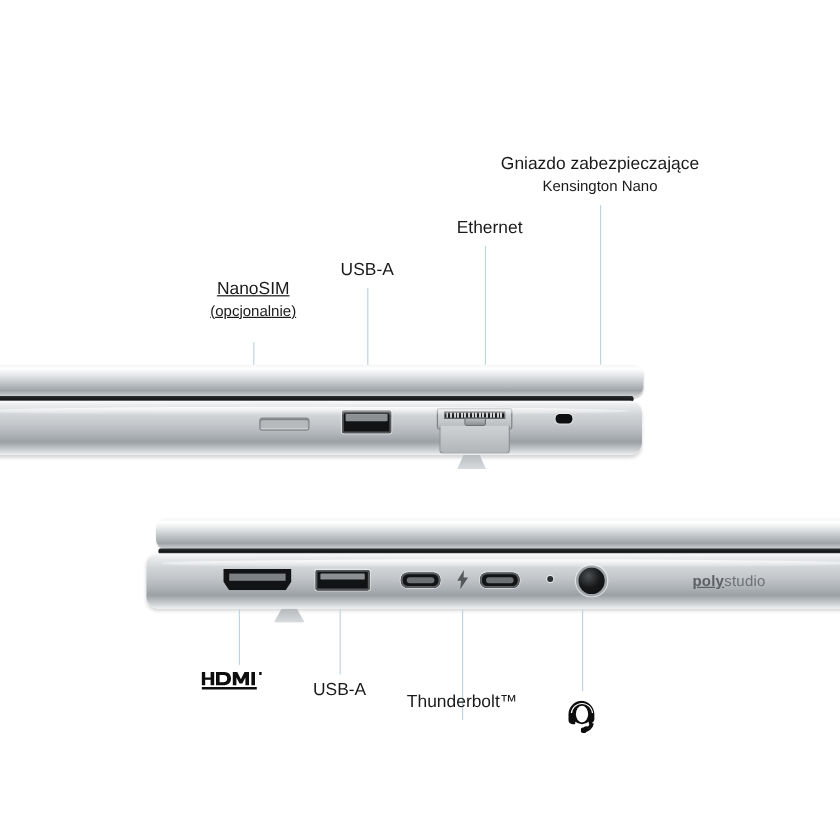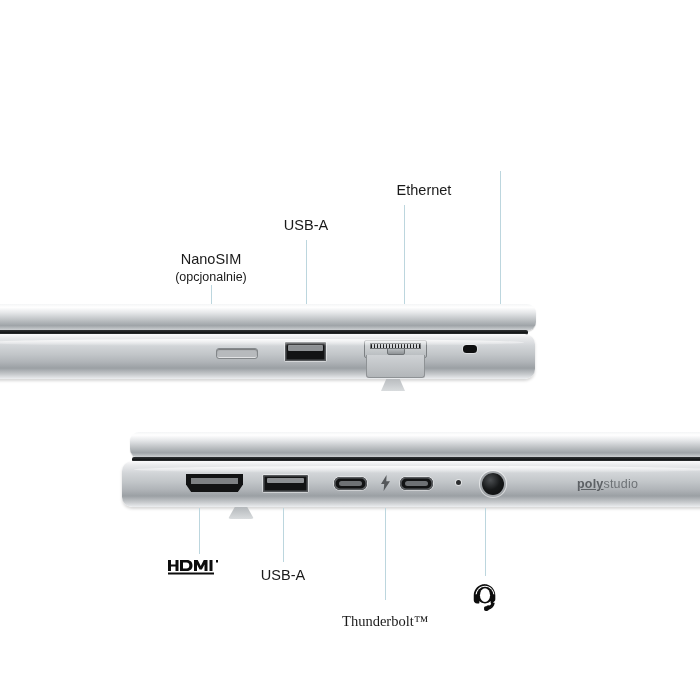--- a/index.html
+++ b/index.html
@@ -211,33 +211,37 @@
 
   .headset-icon{position:absolute;}
   .headset-icon svg{display:block;}
 </style>
 </head>
 <body>
 
 <div class="stage">
 
 
-  <div class="label center" style="left:211px;top:250px;">
+  <div class="label center" style="left:211px;top:232px;text-decoration:underline;">
     <span>NanoSIM</span>
     <span class="sub">(opcjonalnie)</span>
   </div>
 
   <div class="label center" style="left:306px;top:216px;">
     <span>USB-A</span>
   </div>
 
-  <div class="label center" style="left:424px;top:181px;">
+  <div class="label center" style="left:408px;top:181px;">
     <span>Ethernet</span>
   </div>
 
+  <div class="label center" style="left:500px;top:128px;">
+    <span>Gniazdo zabezpieczające</span>
+    <span class="sub">Kensington Nano</span>
+  </div>
 
   <div class="leader" style="left:211px;top:285px;height:49px;"></div>
   <div class="leader" style="left:306px;top:240px;height:96px;"></div>
   <div class="leader" style="left:404px;top:205px;height:133px;"></div>
   <div class="leader" style="left:500px;top:171px;height:167px;"></div>
 
   <div class="laptop" style="left:-30px;top:300px;width:580px;height:80px;">
 
     <div class="lid" style="left:0;top:4px;width:566px;height:27px;"></div>
 
@@ -318,21 +322,21 @@
       <path fill="#0d0d0d" d="M83 4h6v22h-6V4z"></path>
       <path fill="#0d0d0d" d="M0 29h92v4H0z"></path>
       <path fill="#0d0d0d" d="M96 4h4v5h-4z"></path>
     </svg>
   </div>
 
   <div class="label center" style="left:283px;top:566px;">
     <span>USB-A</span>
   </div>
 
-  <div class="label center" style="left:385px;top:612px;font-family:Liberation Serif, serif;">
+  <div class="label center" style="left:385px;top:576px;">
     <span>Thunderbolt™</span>
   </div>
 
   <div class="headset-icon" style="left:470px;top:582px;">
     <svg width="30" height="30" viewBox="0 0 32 32" aria-hidden="true">
       <path fill="#0d0d0d" d="M16 2C9.4 2 4 7.4 4 14v5.5c0 1.9 1.6 3.5 3.5 3.5H9c.6 0 1-.4 1-1v-8c0-.6-.4-1-1-1H7.5c-.5 0-1 .1-1.5.3V14c0-5.5 4.5-10 10-10s10 4.5 10 10v-.7c-.5-.2-1-.3-1.5-.3H23c-.6 0-1 .4-1 1v8c0 .6.4 1 1 1h1.2c-.4 2.3-2 4.2-4.2 5v-.4c0-1-.8-1.8-1.8-1.8h-1.4c-1 0-1.8.8-1.8 1.8v1.4c0 1 .8 1.8 1.8 1.8h1.4c.8 0 1.5-.5 1.7-1.2 3.5-1 6.1-4 6.5-7.6H24v-.1c1.7-.2 3-1.7 3-3.4V14c0-6.6-5.4-12-12-12z"></path>
       <circle cx="16" cy="14" r="9" fill="#0d0d0d"></circle>
       <ellipse cx="16" cy="14" rx="5.4" ry="7.4" fill="#ffffff"></ellipse>
       <path fill="#0d0d0d" d="M22.6 18.6c1.2 0 2.2.9 2.2 2.1v1.6c0 2.6-2 4.7-4.6 5.1v-2.1c1.4-.3 2.4-1.5 2.4-3v-3.7z"></path>
       <circle cx="19.6" cy="27" r="2.3" fill="#0d0d0d"></circle>

